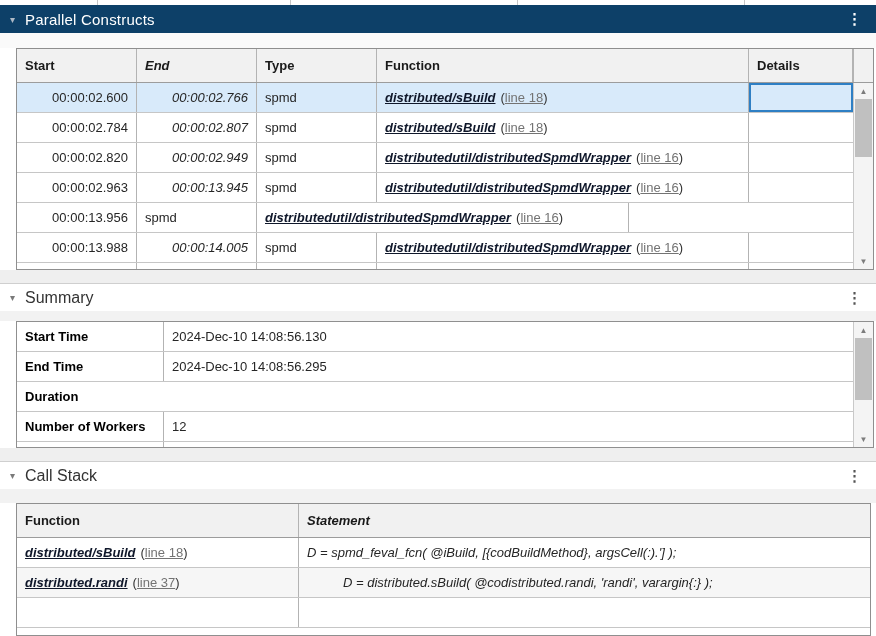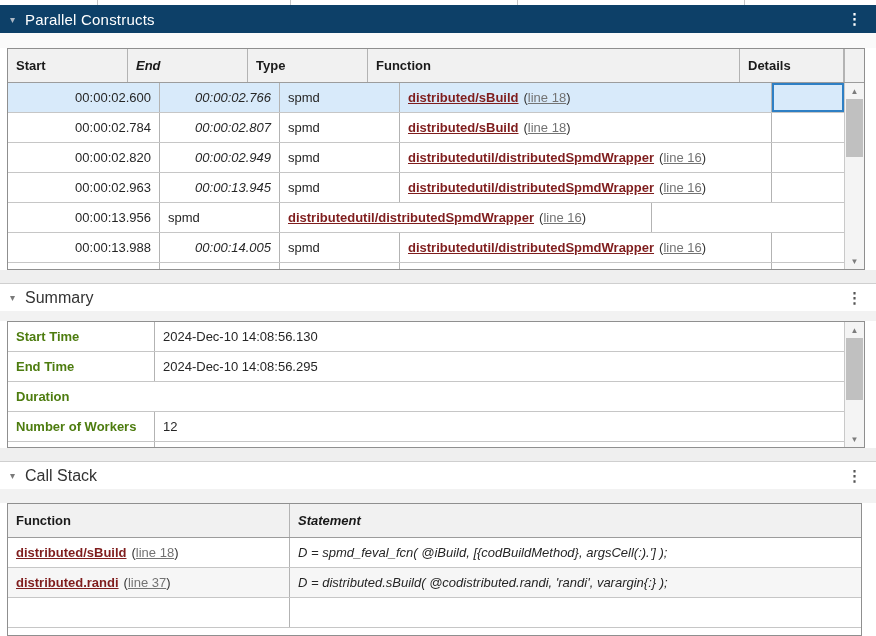--- a/index.html
+++ b/index.html
@@ -37,68 +37,68 @@
   .sec-hdr {
     height: 28px; background: #ffffff; border-top: 1px solid #cfcfcf;
     display: flex; align-items: center; padding: 0 10px; color: #333;
   }
   .sec-hdr .tri { color: #7a7a7a; font-size: 10px; margin-right: 10px; }
   .sec-hdr .ttl { font-size: 16px; }
   .sec-hdr .kebab { margin-left: auto; color: #555; font-size: 15px; font-weight: bold; padding: 0 4px; }
 
   
   .tbl {
-    position: relative; margin-left: 7px; width: 858px;
+    position: relative; margin-left: 16px; width: 858px;
     border: 1px solid #8f8f8f; background: #ffffff; overflow: hidden;
   }
   .trow { display: flex; height: 30px; border-bottom: 1px solid #c6c6c6; background: #ffffff; }
   .thead-row { height: 34px; background: #f1f1f1; border-bottom: 1px solid #9c9c9c; font-weight: bold; color:#1a1a1a; }
   .c {
     border-right: 1px solid #b3b3b3; padding: 0 8px;
     display: flex; align-items: center; overflow: hidden; white-space: nowrap;
   }
   .c:last-child { border-right: none; }
   .num { justify-content: flex-end; }
 
   
   .pc-tbl { height: 222px; }
-  .pc-tbl .trow:not(.thead-row) { padding-right: 20px; padding-left: 32px; }
+  .pc-tbl .trow:not(.thead-row) { padding-right: 20px; }
   .col-start { width: 120px; } .col-end { width: 120px; font-style: italic; } .col-type { width: 120px; }
   .col-fn { width: 372px; } .col-det { flex: 1; }
   .col-sbhead { width: 20px; background: #f1f1f1; border-left: 1px solid #b3b3b3; }
   .sel { background: #d8eafa; }
   .sel .c { background: #d8eafa; }
   .sel .col-det { border: 2px solid #2e7fc4; }
   .row-partial .c { align-items: flex-start; padding-top: 3px; }
 
   
-  .fnlink { color: #7f1d1d; font-weight: bold; text-decoration: underline; cursor: pointer; }
+  .fnlink { color: #0f172a; font-weight: bold; text-decoration: underline; cursor: pointer; font-style: italic; }
   .lnlink { color: #737373; text-decoration: underline; cursor: pointer; }
   .paren { color: #333333; }
   .spc { width: 5px; display: inline-block; }
   .trunc { color: #555; font-weight: bold; }
 
   
   .sb { position: absolute; right: 0; width: 20px; background: #f4f4f4; border-left: 1px solid #c9c9c9; }
   .sb-btn { position: absolute; left: 0; right: 0; height: 16px; display: flex; align-items: center; justify-content: center; color: #7c7c7c; font-size: 8px; }
   .sb-up { top: 0; }
   .sb-dn { bottom: 0; }
   .sb-thumb { position: absolute; left: 1px; right: 1px; background: #c0c0c0; }
 
   
   .sum-tbl { height: 127px; }
   .sum-tbl .trow { padding-right: 20px; }
-  .col-slabel { width: 147px; font-weight: bold; color: #4d7c0f; }
+  .col-slabel { width: 147px; font-weight: bold; color: #000000; }
   .col-sval { flex: 1; }
 
   
   .cs-tbl { height: 133px; width: 855px; }
   .col-csfn { width: 282px; }
   .col-stmt { flex: 1; font-style: italic; }
-  .stripe { background: #f6f6f6; }
+  .stripe { background: #f6f6f6; gap: 36px; }
   .stripe .c { background: #f6f6f6; }
 </style>
 </head>
 <body>
 
 <div class="screen">
 
   <div class="top-strip">
     <div class="vline" style="left:97px"></div>
     <div class="vline" style="left:290px"></div>

